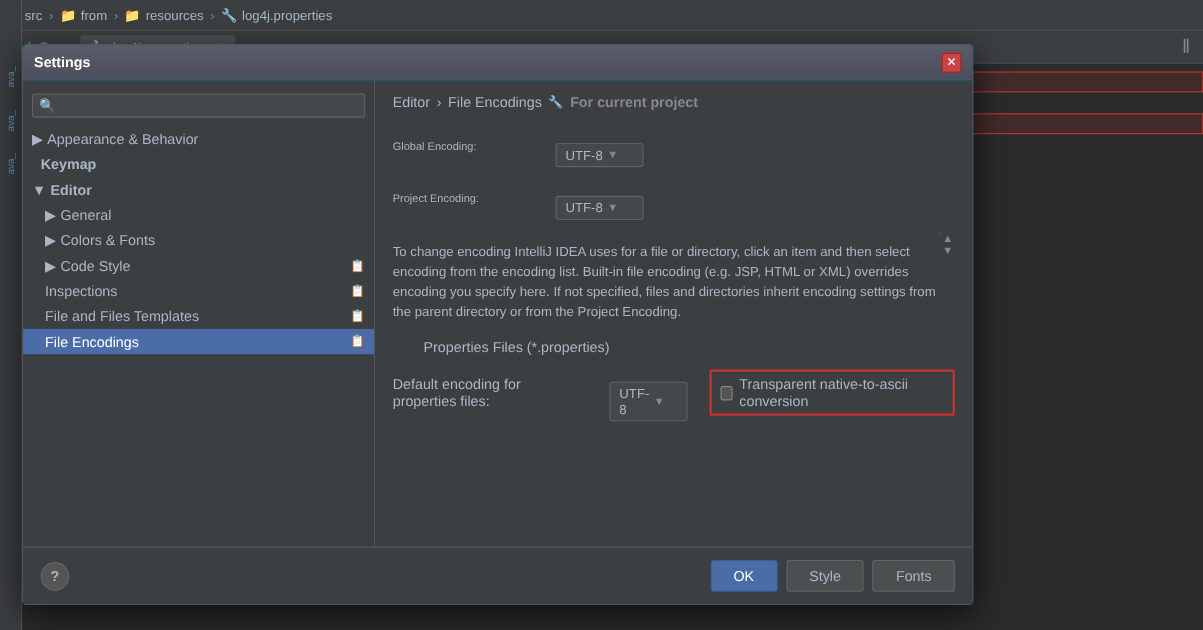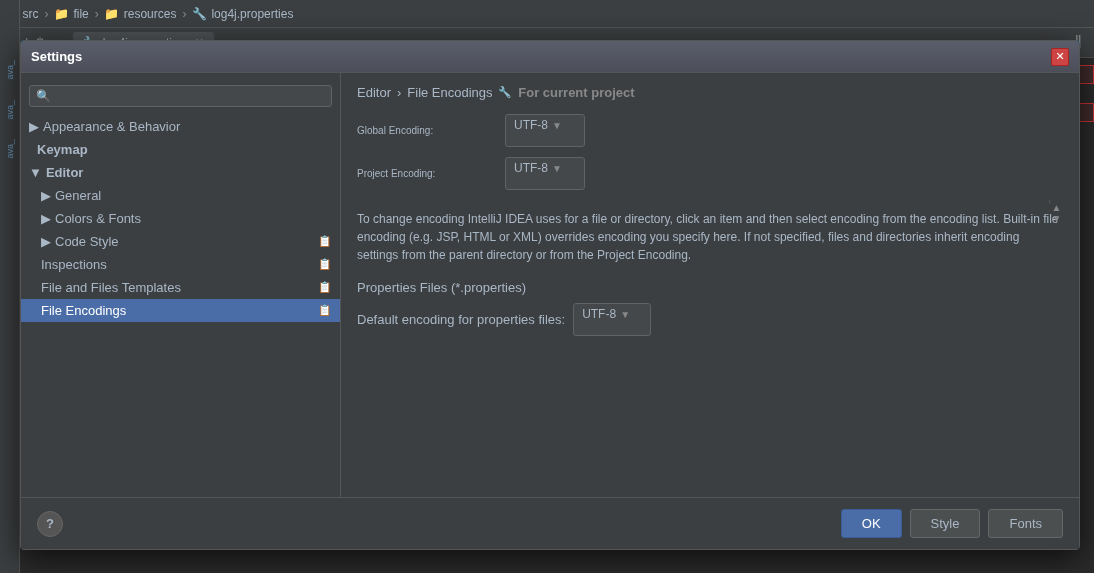--- a/index.html
+++ b/index.html
@@ -89,21 +89,21 @@
       border: 1px solid #cc3333;
       background: rgba(200,50,50,0.15);
       padding: 1px 4px;
     }
 
     
     .dialog-overlay {
       position: absolute;
       top: 40px;
       left: 20px;
-      width: 1060px;
+      width: 865px;
       height: 510px;
       background: #0369a1;
       border: 1px solid #555;
       border-radius: 4px;
       box-shadow: 0 8px 32px rgba(0,0,0,0.7);
       display: flex;
       flex-direction: column;
     }
 
     
@@ -215,29 +215,30 @@
     }
     .form-label {
       color: #a9b7c6;
       font-size: 10px;
       min-width: 140px;
     }
     .dropdown {
       background: #45484a;
       border: 1px solid #606366;
       border-radius: 3px;
-      padding: 3px 20px 14px 8px;
+      padding: 3px 20px 3px 8px;
       color: #a9b7c6;
       font-size: 12px;
       cursor: pointer;
       position: relative;
       display: flex;
       align-items: center;
       gap: 4px;
       min-width: 80px;
+      margin-top: 16px;
     }
     .dropdown-arrow { color: #888; font-size: 10px; }
 
     
     .encoding-table {
       width: 100%;
       border-collapse: collapse;
       margin-bottom: 8px;
       font-size: 12px;
     }
@@ -266,26 +267,27 @@
       line-height: 1.5;
       margin-bottom: 12px;
       padding: 4px 0;
     }
 
     .section-header {
       font-size: 13px;
       color: #a9b7c6;
       margin-bottom: 8px;
       font-weight: normal;
+      margin-left: 28px;
     }
 
     .properties-row {
       display: flex;
       align-items: center;
-      gap: 8px;
+      gap: 20px;
     }
     .properties-label {
       color: #a9b7c6;
       font-size: 13px;
     }
     .checkbox-wrapper {
       display: flex;
       align-items: center;
       gap: 6px;
       border: 2px solid #cc3333;
@@ -385,21 +387,21 @@
 <div class="ide-bg">
 
   <div class="ide-breadcrumb">
     <span class="breadcrumb-item">
       <span style="color:#888;">◉</span>
       <span>src</span>
     </span>
     <span class="separator">›</span>
     <span class="breadcrumb-item">
       <span style="color:#6897bb;">📁</span>
-      <span>file</span>
+      <span>from</span>
     </span>
     <span class="separator">›</span>
     <span class="breadcrumb-item">
       <span style="color:#f0a030;">📁</span>
       <span>resources</span>
     </span>
     <span class="separator">›</span>
     <span class="breadcrumb-item">
       <span style="color:#f0a030;">🔧</span>
       <span>log4j.properties</span>
@@ -539,20 +541,24 @@
       <p class="info-text">To change encoding IntelliJ IDEA uses for a file or directory, click an item and then select encoding from the encoding list. Built-in file encoding (e.g. JSP, HTML or XML) overrides encoding you specify here. If not specified, files and directories inherit encoding settings from the parent directory or from the Project Encoding.</p>
 
       <div class="section-header">Properties Files (*.properties)</div>
 
       <div class="properties-row">
         <span class="properties-label">Default encoding for properties files:</span>
         <div class="dropdown" style="min-width:70px;">
           <span>UTF-8</span>
           <span class="dropdown-arrow">▼</span>
         </div>
+        <div class="checkbox-wrapper">
+          <div class="checkbox"></div>
+          <span class="checkbox-label">Transparent native-to-ascii conversion</span>
+        </div>
       </div>
 
     </div>
   </div>
 
   <div class="dialog-footer">
     <div class="help-btn">?</div>
     <div class="footer-buttons">
       <button class="btn btn-ok">OK</button>
       <button class="btn btn-cancel">Style</button>

